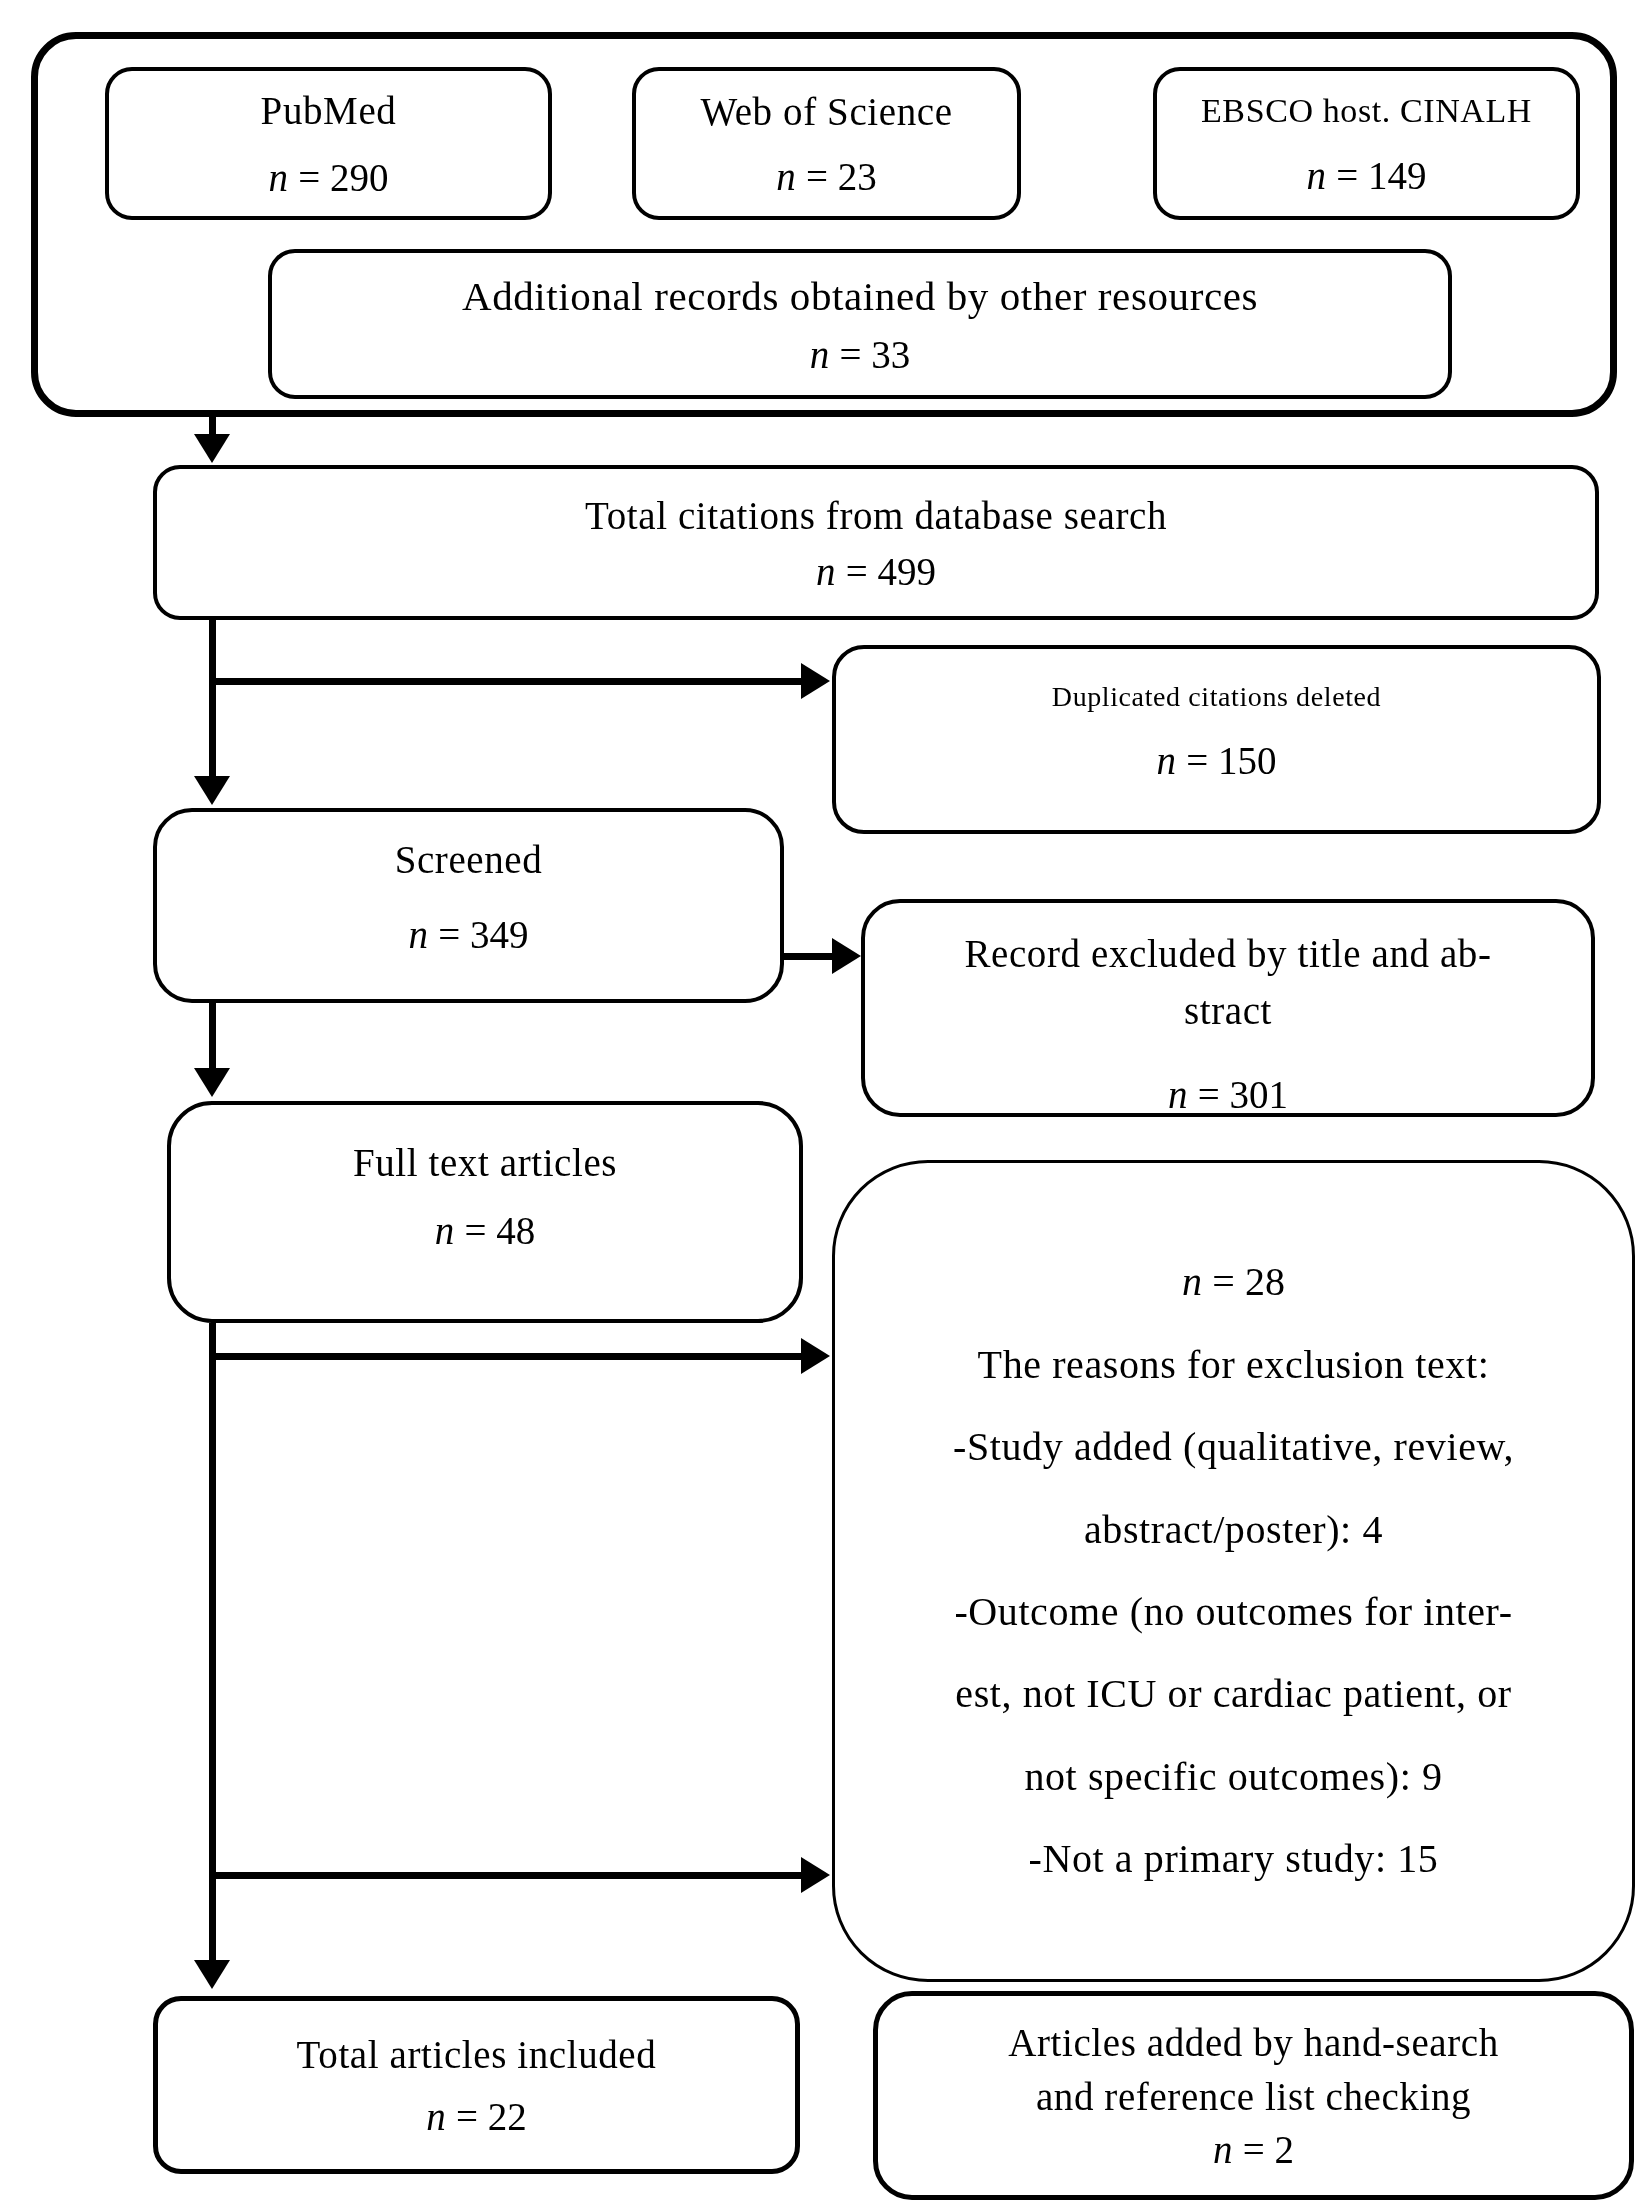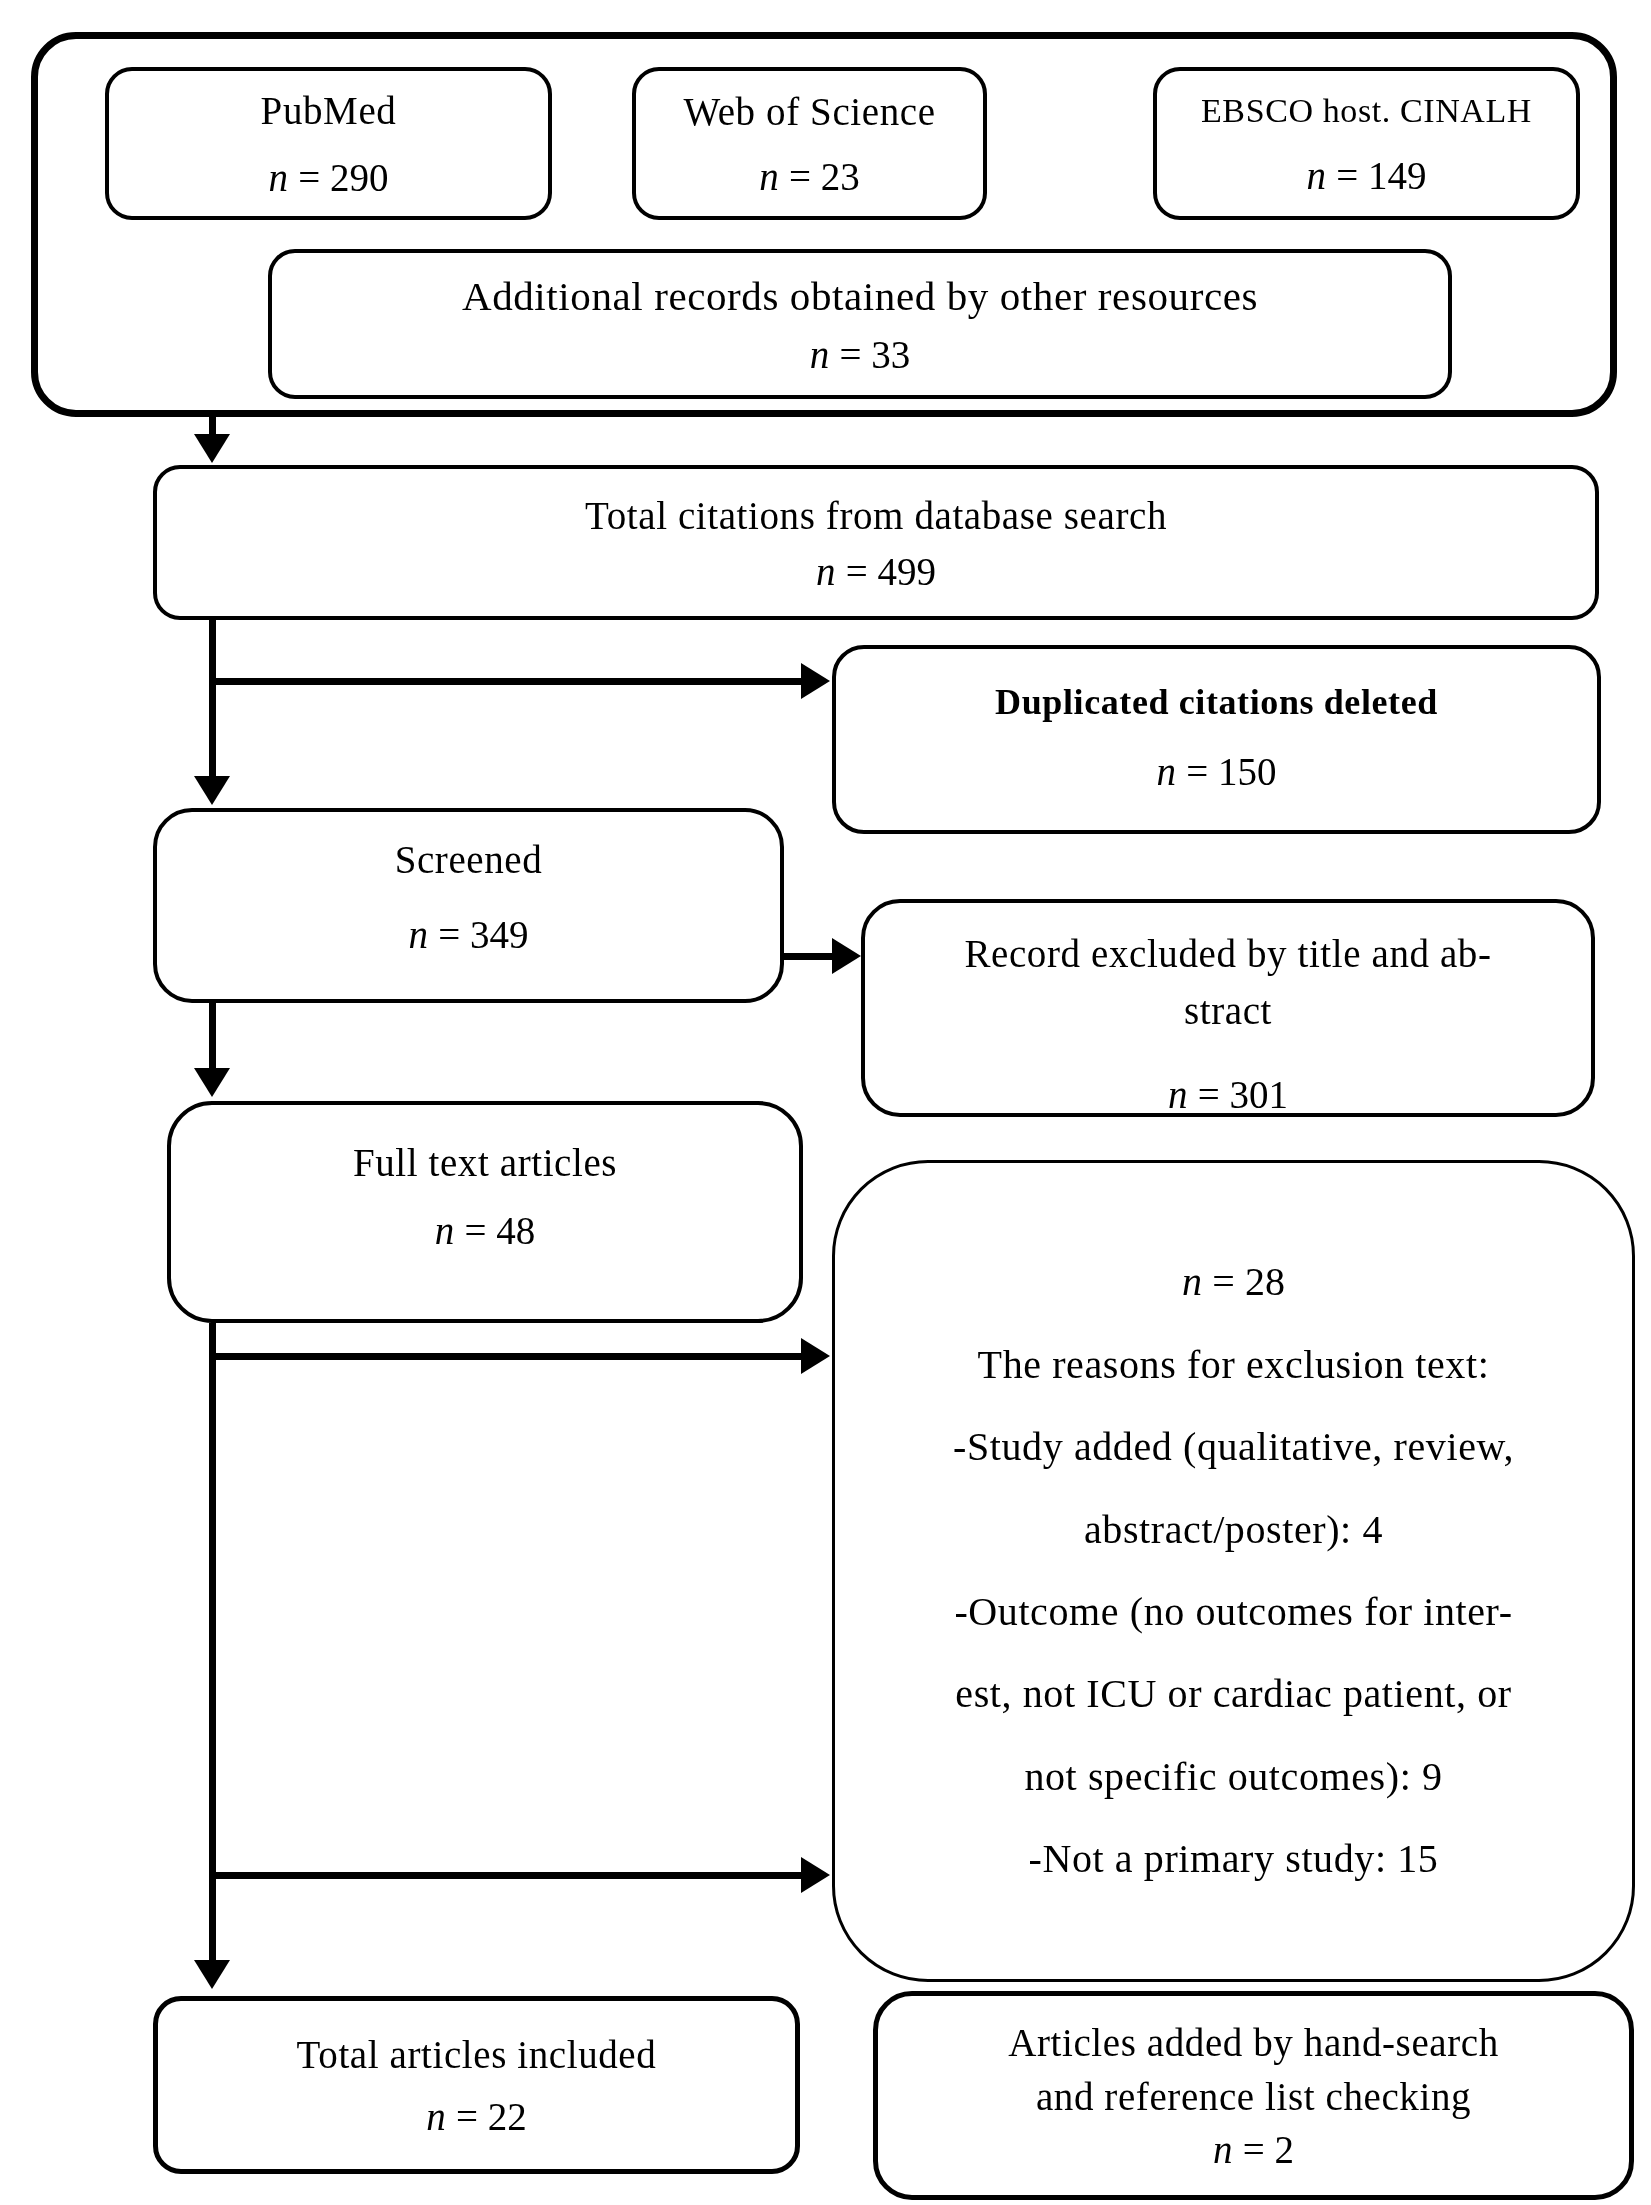--- a/index.html
+++ b/index.html
@@ -64,21 +64,21 @@
 
 <div id="canvas">
 
   <div class="box" id="sources-group" style="left:31px; top:32px; width:1586px; height:385px; border-radius:45px;"></div>
 
   <div class="box" style="left:105px; top:67px; width:447px; height:153px; border-radius:27px; gap:18px;">
     <div class="t">PubMed</div>
     <div class="nline"><span class="sym">n</span><span class="val">= 290</span></div>
   </div>
 
-  <div class="box" style="left:632px; top:67px; width:355px; height:153px; border-radius:27px; gap:16px;">
+  <div class="box" style="left:632px; top:67px; width:389px; height:153px; border-radius:27px; gap:16px;">
     <div class="t">Web of Science</div>
     <div class="nline"><span class="sym">n</span><span class="val">= 23</span></div>
   </div>
 
   <div class="box" style="left:1153px; top:67px; width:427px; height:153px; border-radius:27px; gap:19px;">
     <div class="t" style="font-size:34px;">EBSCO host. CINALH</div>
     <div class="nline"><span class="sym">n</span><span class="val">= 149</span></div>
   </div>
 
   <div class="box" style="left:268px; top:249px; width:1184px; height:150px; border-radius:27px; gap:7.7px;">
@@ -94,21 +94,21 @@
     <div class="nline"><span class="sym">n</span><span class="val">= 499</span></div>
   </div>
 
   <div class="vl" style="left:209px; top:620px; height:159px;"></div>
   <div class="ar down" style="left:194px; top:776px;"></div>
 
   <div class="hl" style="left:209px; top:678px; width:593px;"></div>
   <div class="ar right" style="left:801px; top:663px;"></div>
 
   <div class="box" style="left:832px; top:645px; width:769px; height:189px; border-radius:32px; justify-content:flex-start; padding-top:29px; gap:22px;">
-    <div class="t" style="font-size:36px;font-weight:bold;">Duplicated citations deleted</div>
+    <div class="t" style="font-size:28px;">Duplicated citations deleted</div>
     <div class="nline"><span class="sym">n</span><span class="val">= 150</span></div>
   </div>
 
   <div class="box" style="left:153px; top:808px; width:631px; height:195px; border-radius:39px; justify-content:flex-start; padding-top:22px; gap:25px;">
     <div class="t">Screened</div>
     <div class="nline"><span class="sym">n</span><span class="val">= 349</span></div>
   </div>
 
   <div class="hl" style="left:784px; top:953px; width:48px;"></div>
   <div class="ar right" style="left:832px; top:938px;"></div>

